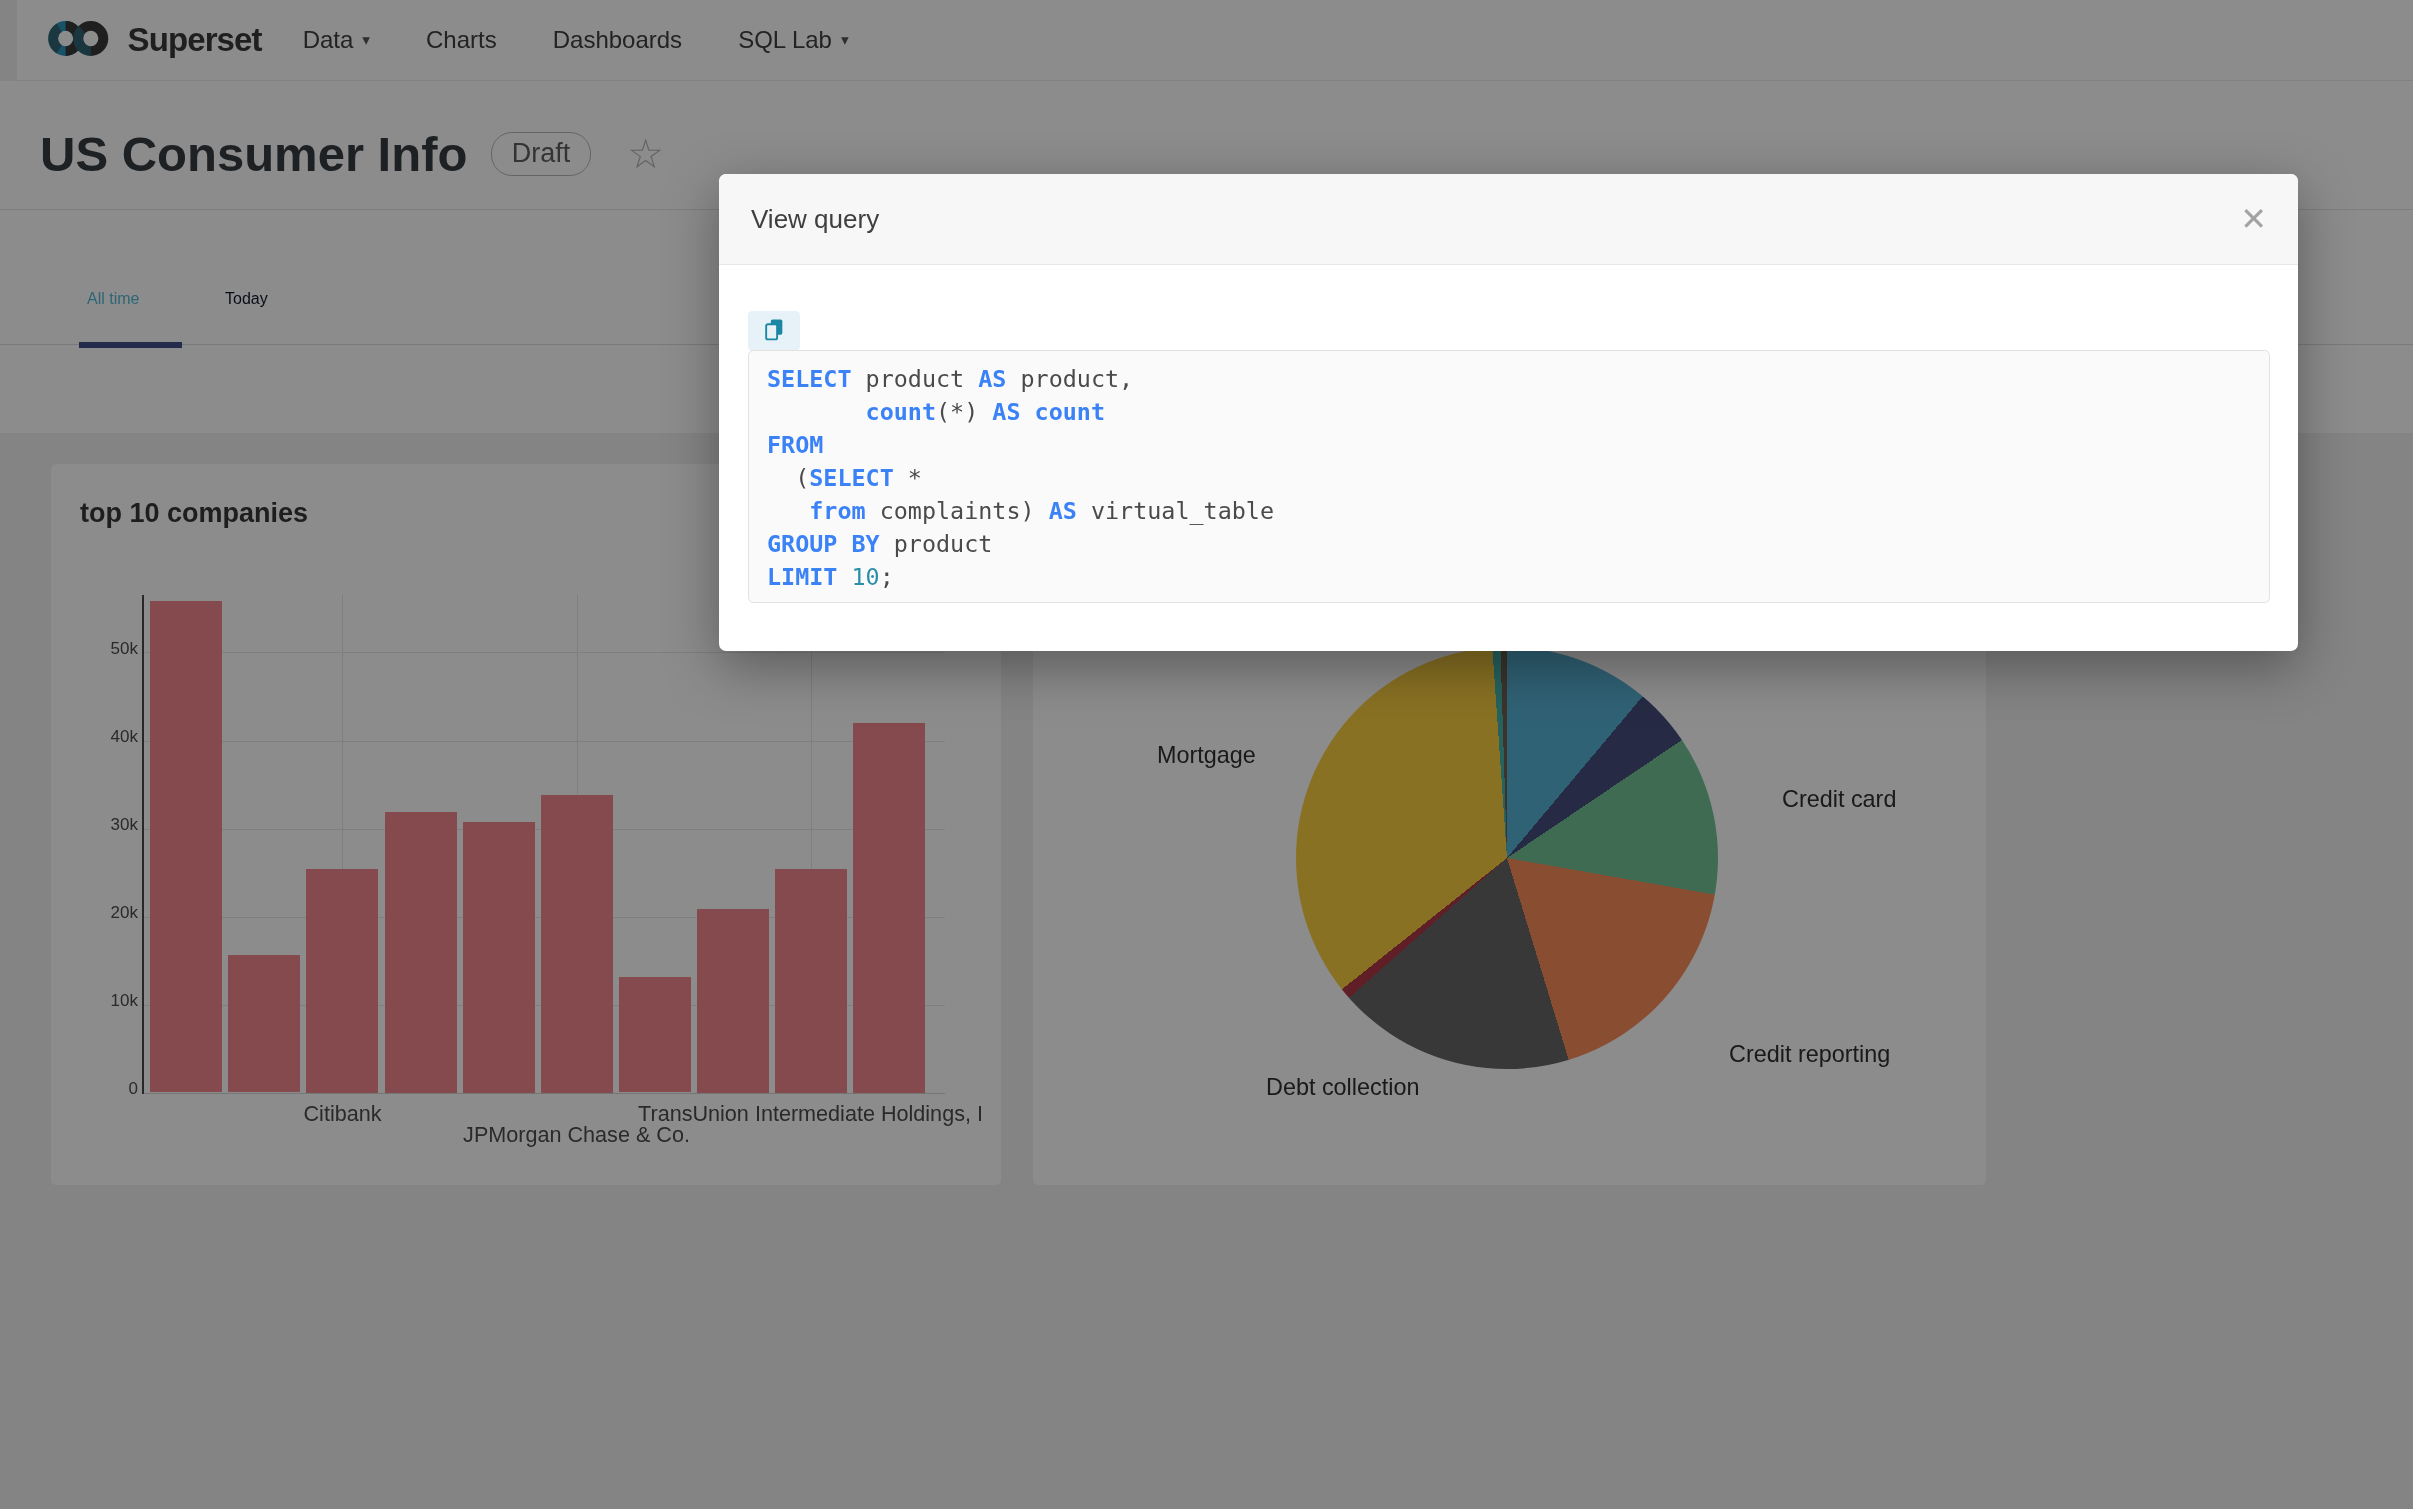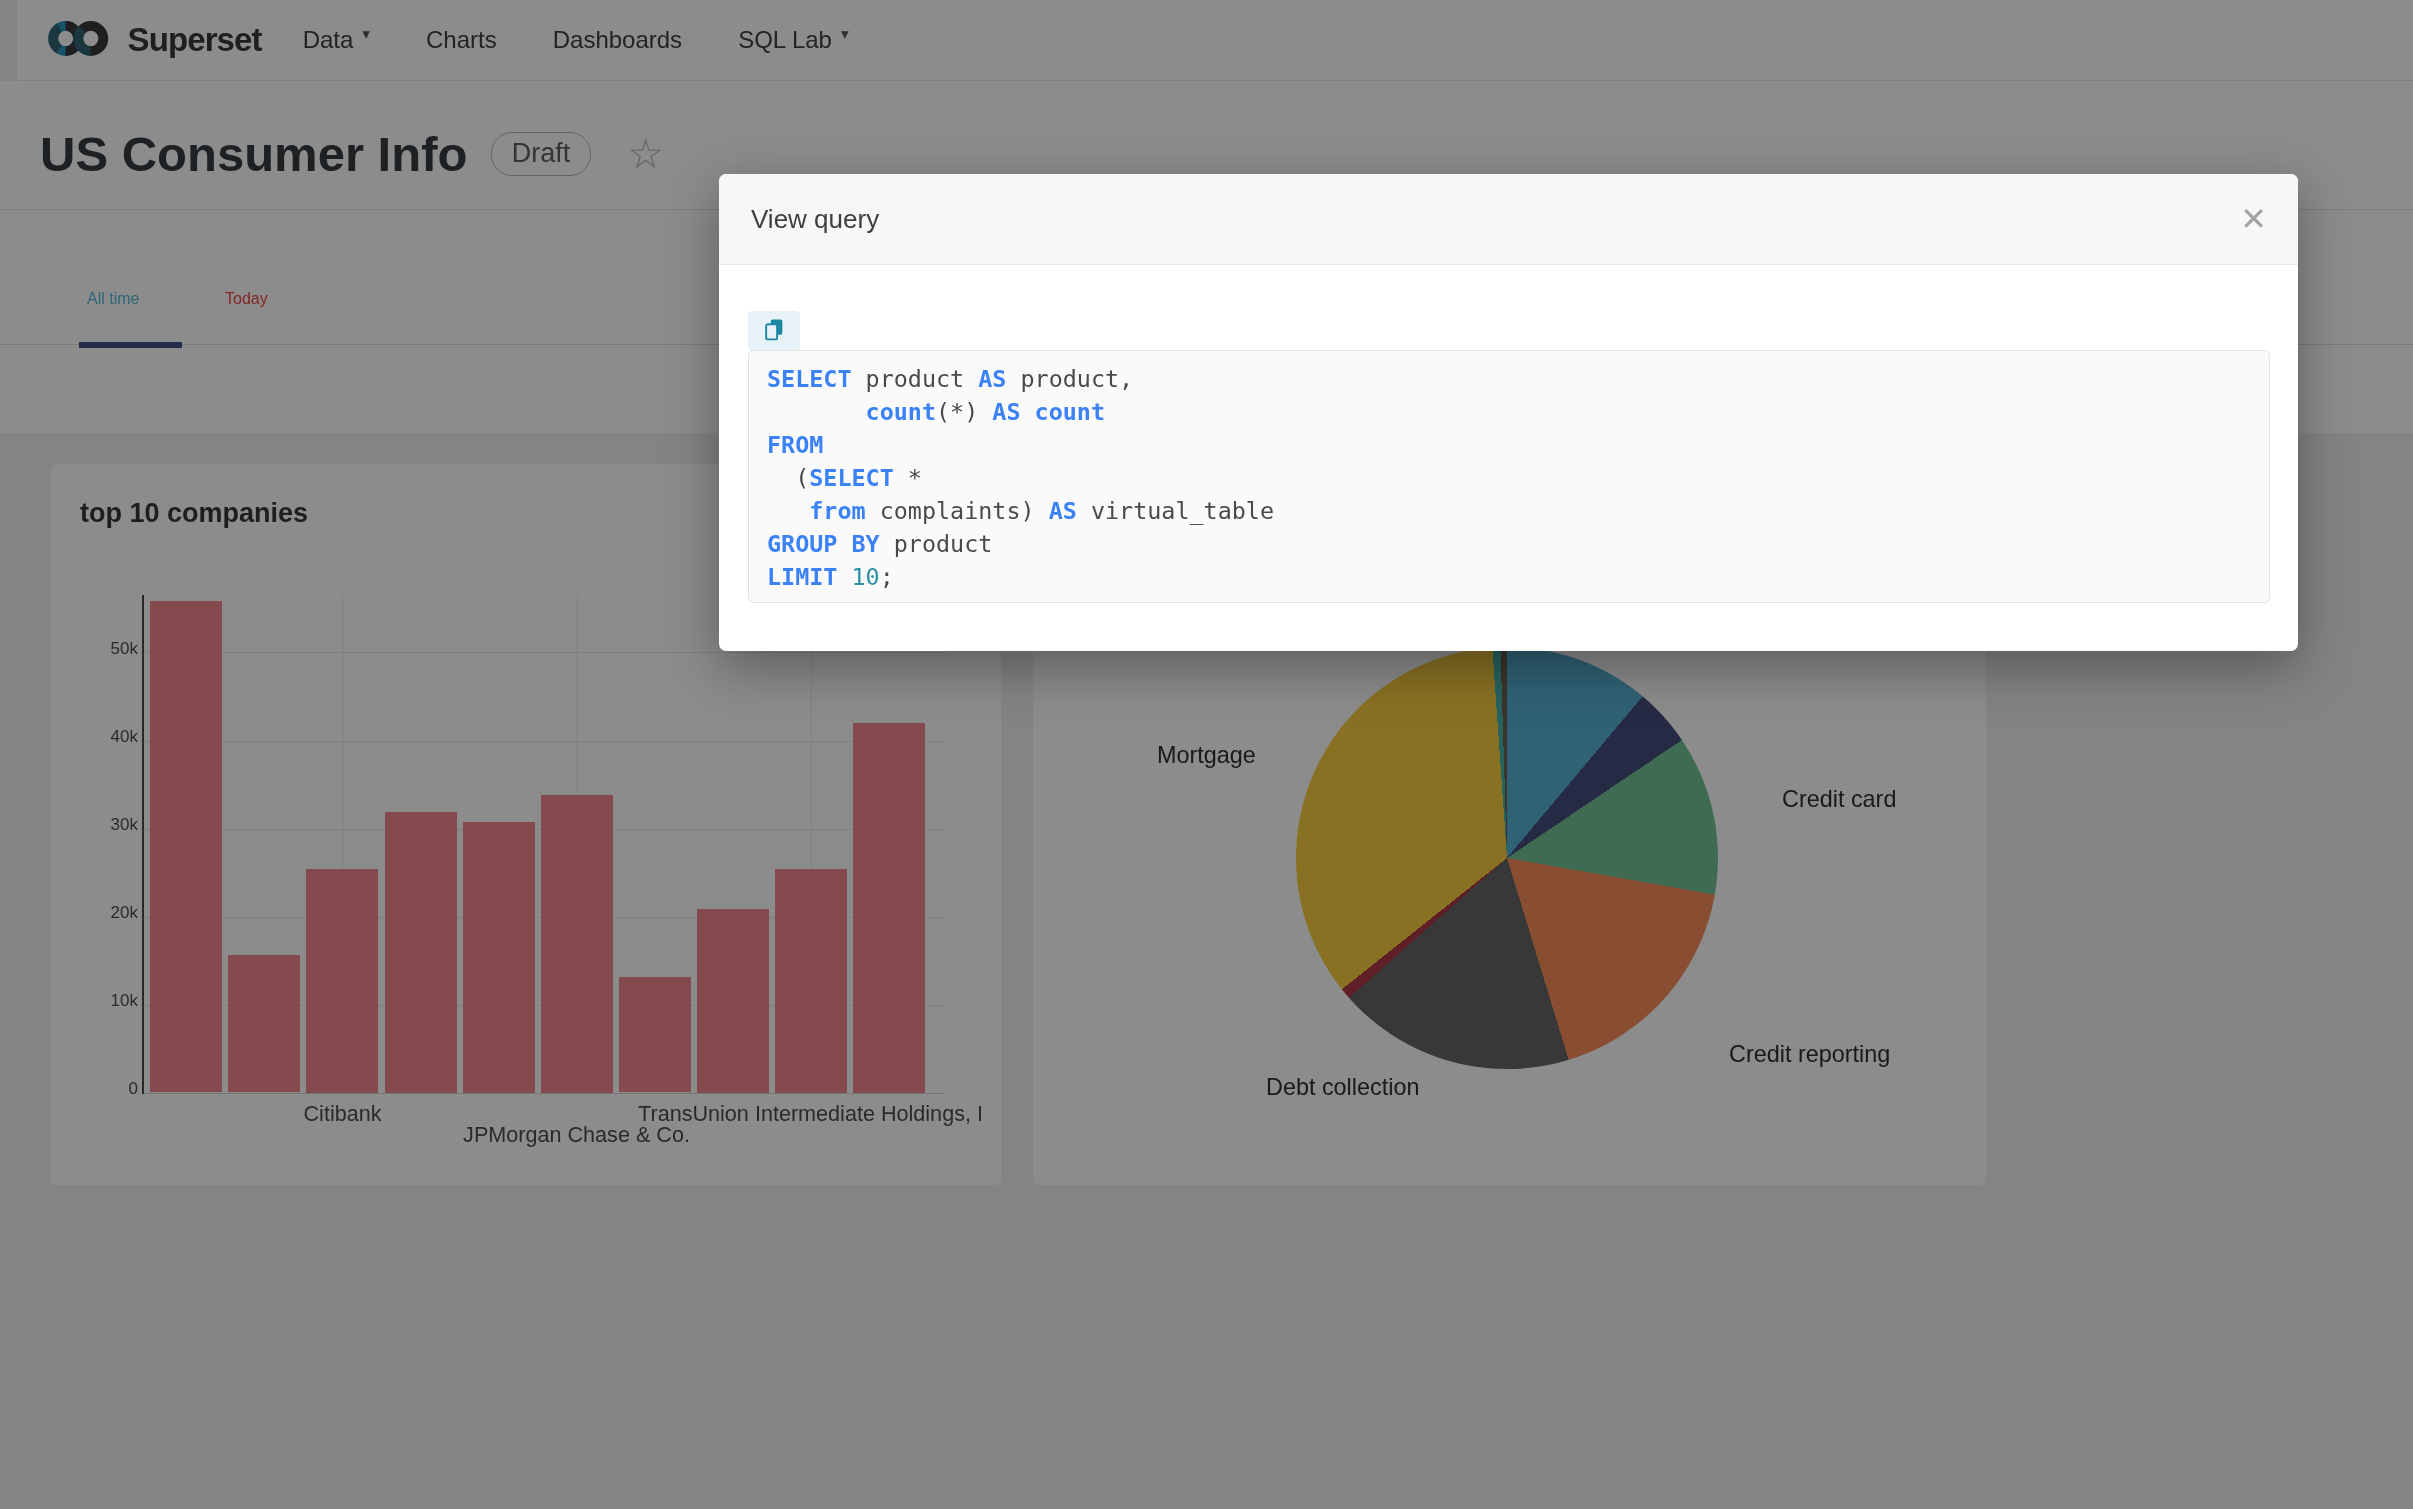--- a/index.html
+++ b/index.html
@@ -6,34 +6,34 @@
   html,body { width:2413px; height:1510px; overflow:hidden; }
   body { font-family:"Liberation Sans", sans-serif; background:#f0f0f0; }
   .app { position:relative; width:2413px; height:1510px; }
 
   
   .navbar { position:absolute; top:0; left:17px; width:2413px; height:81px; background:#fff;
             border-bottom:0.9px solid #ececec; display:flex; align-items:center; padding:0 28px; }
   .logo-wrap { display:flex; align-items:center; cursor:pointer; }
   .brand { font-size:33px; font-weight:bold; color:#3a3a3a; margin-left:12.6px; letter-spacing:-0.9px; }
   .nav-menu { display:flex; gap:56px; margin-left:41px; list-style:none; align-items:center; }
-  .nav-item { font-size:24px; color:#404040; display:flex; gap:9px; cursor:pointer; white-space:nowrap; }
+  .nav-item { font-size:24px; color:#404040; display:flex; align-items:center; gap:9px; cursor:pointer; white-space:nowrap; }
   .nav-caret { font-size:15.3px; color:#555; line-height:1; }
 
   
   .content-top { position:absolute; top:81px; left:0; width:2413px; height:352px; background:#fff; }
   .page-title-row { position:absolute; top:45px; left:40px; display:flex; align-items:center; }
   .page-title { font-size:49px; color:#383c42; }
   .draft-badge { margin-left:23.4px; border:1.8px solid #b9b9b9; color:#5f5f5f; border-radius:21px;
                  font-size:27px; padding:6.3px 20px; line-height:1.1; background:#fff; }
   .fav-star { margin-left:36px; font-size:41px; color:#b5b5b5; cursor:pointer; line-height:1; }
   .title-divider { position:absolute; top:128px; left:0; width:2413px; border-top:1.8px solid #e4e4e4; }
   .tab { position:absolute; top:209px; font-size:16px; cursor:pointer; }
   .tab-active { color:#54BAD7; }
-  .tab-idle { color:#ef4444; }
+  .tab-idle { color:#0f172a; }
   .tabs-border { position:absolute; top:263px; left:0; width:2413px; border-top:1.8px solid #dcdcdc; }
   .ink-bar { position:absolute; top:261px; left:79px; width:103px; height:6.3px; background:#435089; }
 
   
   .card { position:absolute; background:#fff; border-radius:5.4px; overflow:hidden; }
   .card-bars { left:51px; top:464px; width:950px; height:721px; }
   .card-pie  { left:1033px; top:464px; width:953px; height:721px; }
   .chart-title { position:absolute; left:29px; top:34px; font-size:27px; font-weight:600; color:#383838; }
 
   

